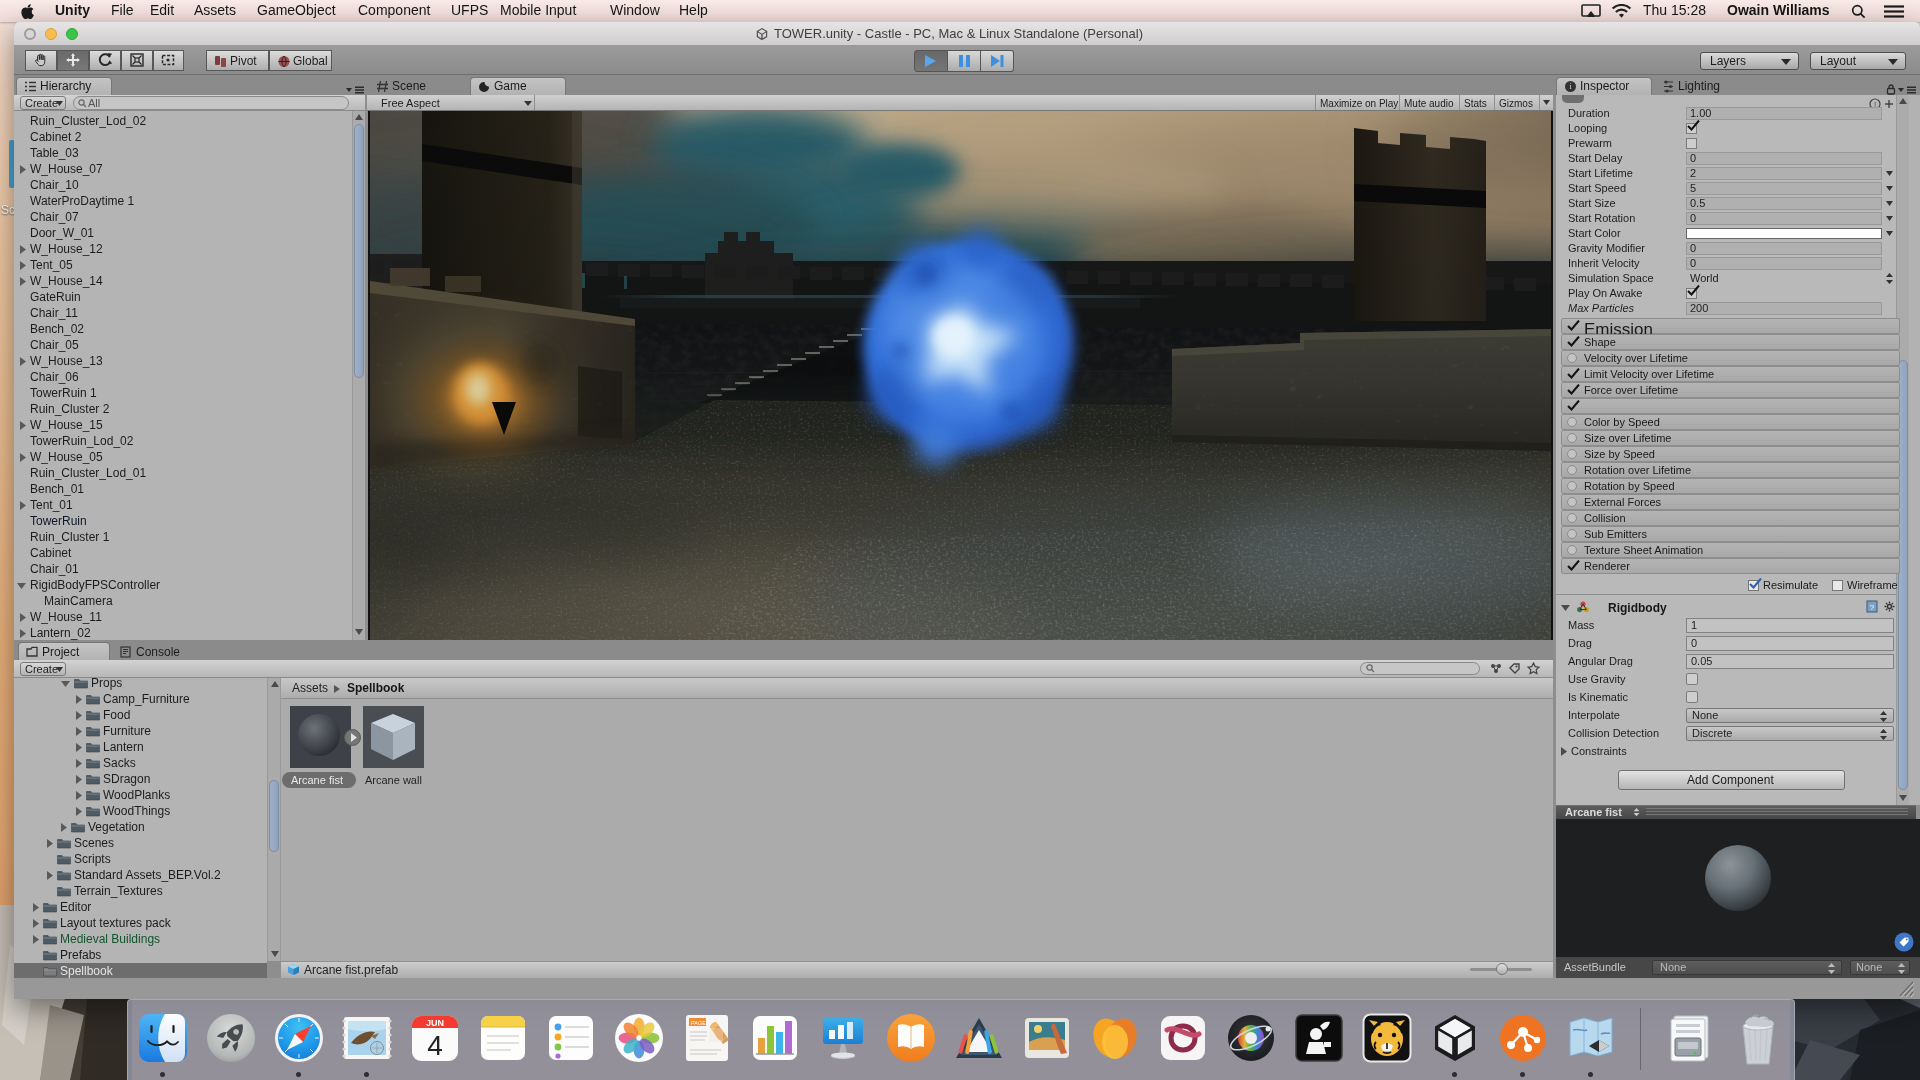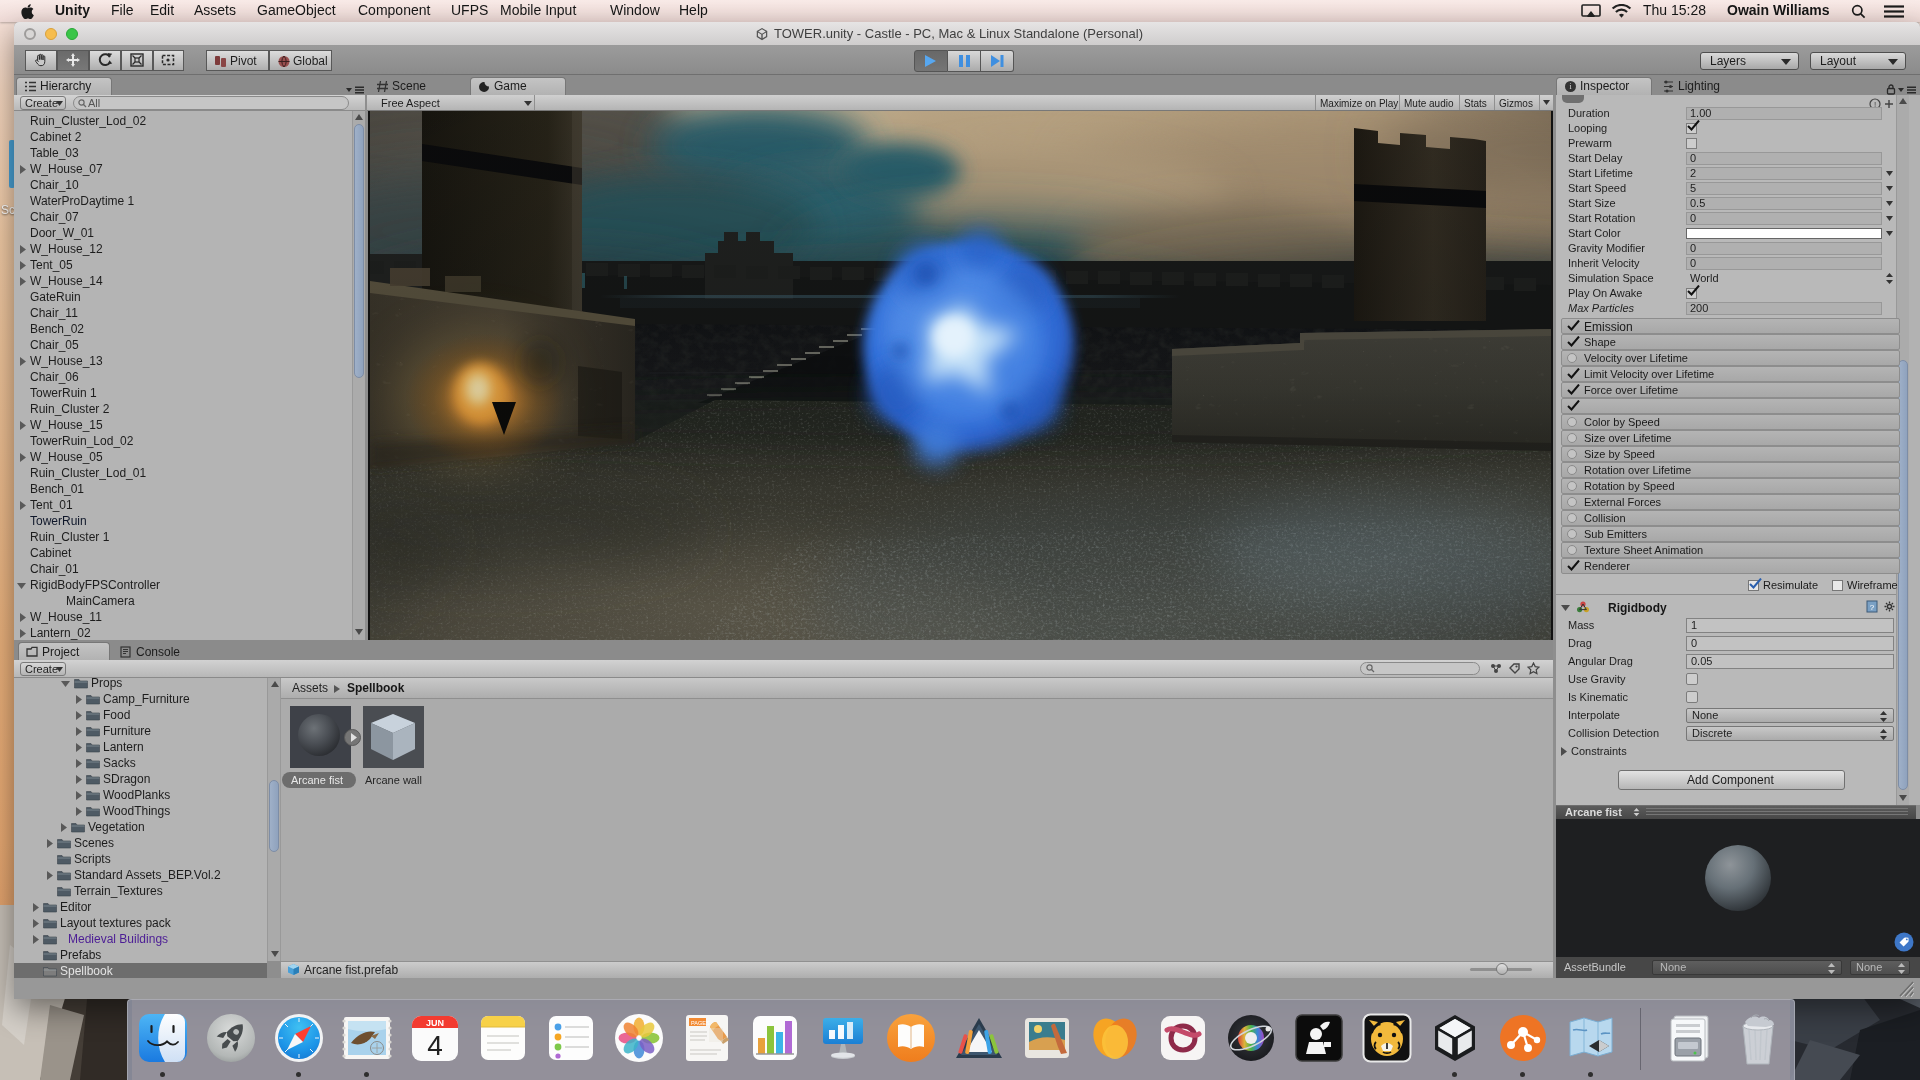--- a/index.html
+++ b/index.html
@@ -239,21 +239,21 @@
     </svg>
 <div class="abs txt" style="left:30px;top:498px;font-size:12px;color:#1d1d1d;">Tent_01</div>
 <div class="abs txt" style="left:30px;top:514px;font-size:12px;color:#0f172a;">TowerRuin</div>
 <div class="abs txt" style="left:30px;top:530px;font-size:12px;color:#1d1d1d;">Ruin_Cluster 1</div>
 <div class="abs txt" style="left:30px;top:546px;font-size:12px;color:#1d1d1d;">Cabinet</div>
 <div class="abs txt" style="left:30px;top:562px;font-size:12px;color:#1d1d1d;">Chair_01</div>
 <svg class="abs" style="left:17px;top:582px;" width="9" height="7" viewBox="0 0 9 7">
       <polygon points="0,1 9,1 4.5,7" fill="#595959"></polygon>
     </svg>
 <div class="abs txt" style="left:30px;top:578px;font-size:12px;color:#1d1d1d;">RigidBodyFPSController</div>
-<div class="abs txt" style="left:44px;top:594px;font-size:12px;color:#1d1d1d;margin-left:22px;">MainCamera</div>
+<div class="abs txt" style="left:44px;top:594px;font-size:12px;color:#1d1d1d;">MainCamera</div>
 <svg class="abs" style="left:19px;top:613px;" width="7" height="9" viewBox="0 0 7 9">
       <polygon points="1,0 7,4.5 1,9" fill="#595959"></polygon>
     </svg>
 <div class="abs txt" style="left:30px;top:610px;font-size:12px;color:#1d1d1d;">W_House_11</div>
 <svg class="abs" style="left:19px;top:629px;" width="7" height="9" viewBox="0 0 7 9">
       <polygon points="1,0 7,4.5 1,9" fill="#595959"></polygon>
     </svg>
 <div class="abs txt" style="left:30px;top:626px;font-size:12px;color:#1d1d1d;">Lantern_02</div>
 <div class="abs" style="left:352px;top:111px;width:13px;height:529px;background:#ababab;border-left:1px solid #999;box-sizing:border-box;"></div>
 <svg class="abs" style="left:355px;top:114px;" width="8" height="7" viewBox="0 0 8 7">
@@ -769,21 +769,21 @@
       <path d="M0.5 4 h13" stroke="#aab4ba" stroke-width="0.7" opacity="0.7"></path>
     </svg>
 <div class="abs txt" style="left:60px;top:916px;font-size:12px;color:#1d1d1d;">Layout textures pack</div>
 <svg class="abs" style="left:32px;top:935px;" width="7" height="9" viewBox="0 0 7 9">
       <polygon points="1,0 7,4.5 1,9" fill="#595959"></polygon>
     </svg>
 <svg class="abs" style="left:43px;top:934px;" width="14" height="11" viewBox="0 0 14 11">
       <path d="M0.5 1.5 h4.5 l1 1.5 h7.5 v7 h-13 Z" fill="#4e5a64" stroke="#3a434b" stroke-width="0.6"></path>
       <path d="M0.5 4 h13" stroke="#aab4ba" stroke-width="0.7" opacity="0.7"></path>
     </svg>
-<div class="abs txt" style="left:68px;top:932px;font-size:12px;color:#4c1d95;">Medieval Buildings</div>
+<div class="abs txt" style="left:60px;top:932px;font-size:12px;color:#14532d;">Medieval Buildings</div>
 <svg class="abs" style="left:43px;top:950px;" width="14" height="11" viewBox="0 0 14 11">
       <path d="M0.5 1.5 h4.5 l1 1.5 h7.5 v7 h-13 Z" fill="#4e5a64" stroke="#3a434b" stroke-width="0.6"></path>
       <path d="M0.5 4 h13" stroke="#aab4ba" stroke-width="0.7" opacity="0.7"></path>
     </svg>
 <div class="abs txt" style="left:60px;top:948px;font-size:12px;color:#1d1d1d;">Prefabs</div>
 <div class="abs" style="left:14px;top:963px;width:253px;height:16px;background:#6d6d6d;"></div>
 <svg class="abs" style="left:43px;top:966px;" width="14" height="11" viewBox="0 0 14 11">
       <path d="M0.5 1.5 h4.5 l1 1.5 h7.5 v7 h-13 Z" fill="#7d7d7d" stroke="#3a434b" stroke-width="0.6"></path>
       <path d="M0.5 4 h13" stroke="#aab4ba" stroke-width="0.7" opacity="0.7"></path>
     </svg>
@@ -868,21 +868,21 @@
     <svg class="abs" style="left:1687px;top:285px;" width="13" height="12" viewBox="0 0 13 12">
       <path d="M1 6 4.5 9.5 12 0.5" fill="none" stroke="#111" stroke-width="2"></path>
     </svg>
 <div class="abs txt" style="left:1568px;top:302px;font-size:11px;color:#1e1e1e;font-style:italic;">Max Particles</div>
     <div class="abs" style="left:1686px;top:302px;width:196px;height:13px;background:#b0b0b0;border:1px solid #989898;box-sizing:border-box;"></div>
     <div class="abs txt" style="left:1690px;top:302px;font-size:11px;color:#1e1e1e;">200</div>
 <div class="abs" style="left:1561px;top:318px;width:339px;height:16px;background:linear-gradient(180deg,#b4b4b4,#a8a8a8);border:1px solid #8d8d8d;border-radius:2px;box-sizing:border-box;"></div>
 <svg class="abs" style="left:1567px;top:320px;" width="13" height="12" viewBox="0 0 13 12">
       <path d="M1 6 4.5 9.5 12 0.5" fill="none" stroke="#111" stroke-width="2"></path>
     </svg>
-<div class="abs txt" style="left:1584px;top:320px;font-size:12px;color:#1a1a1a;">Emission</div>
+<div class="abs txt" style="left:1584px;top:320px;font-size:17px;color:#1a1a1a;">Emission</div>
 <div class="abs" style="left:1561px;top:334px;width:339px;height:16px;background:linear-gradient(180deg,#b4b4b4,#a8a8a8);border:1px solid #8d8d8d;border-radius:2px;box-sizing:border-box;"></div>
 <svg class="abs" style="left:1567px;top:336px;" width="13" height="12" viewBox="0 0 13 12">
       <path d="M1 6 4.5 9.5 12 0.5" fill="none" stroke="#111" stroke-width="2"></path>
     </svg>
 <div class="abs txt" style="left:1584px;top:336px;font-size:11px;color:#1a1a1a;">Shape</div>
 <div class="abs" style="left:1561px;top:350px;width:339px;height:16px;background:linear-gradient(180deg,#b4b4b4,#a8a8a8);border:1px solid #8d8d8d;border-radius:2px;box-sizing:border-box;"></div>
 <div class="abs" style="left:1567px;top:353px;width:10px;height:10px;border-radius:5px;background:#c4c4c4;border:1px solid #8a8a8a;box-sizing:border-box;"></div>
 <div class="abs txt" style="left:1584px;top:352px;font-size:11px;color:#1a1a1a;">Velocity over Lifetime</div>
 <div class="abs" style="left:1561px;top:366px;width:339px;height:16px;background:linear-gradient(180deg,#b4b4b4,#a8a8a8);border:1px solid #8d8d8d;border-radius:2px;box-sizing:border-box;"></div>
 <svg class="abs" style="left:1567px;top:368px;" width="13" height="12" viewBox="0 0 13 12">

